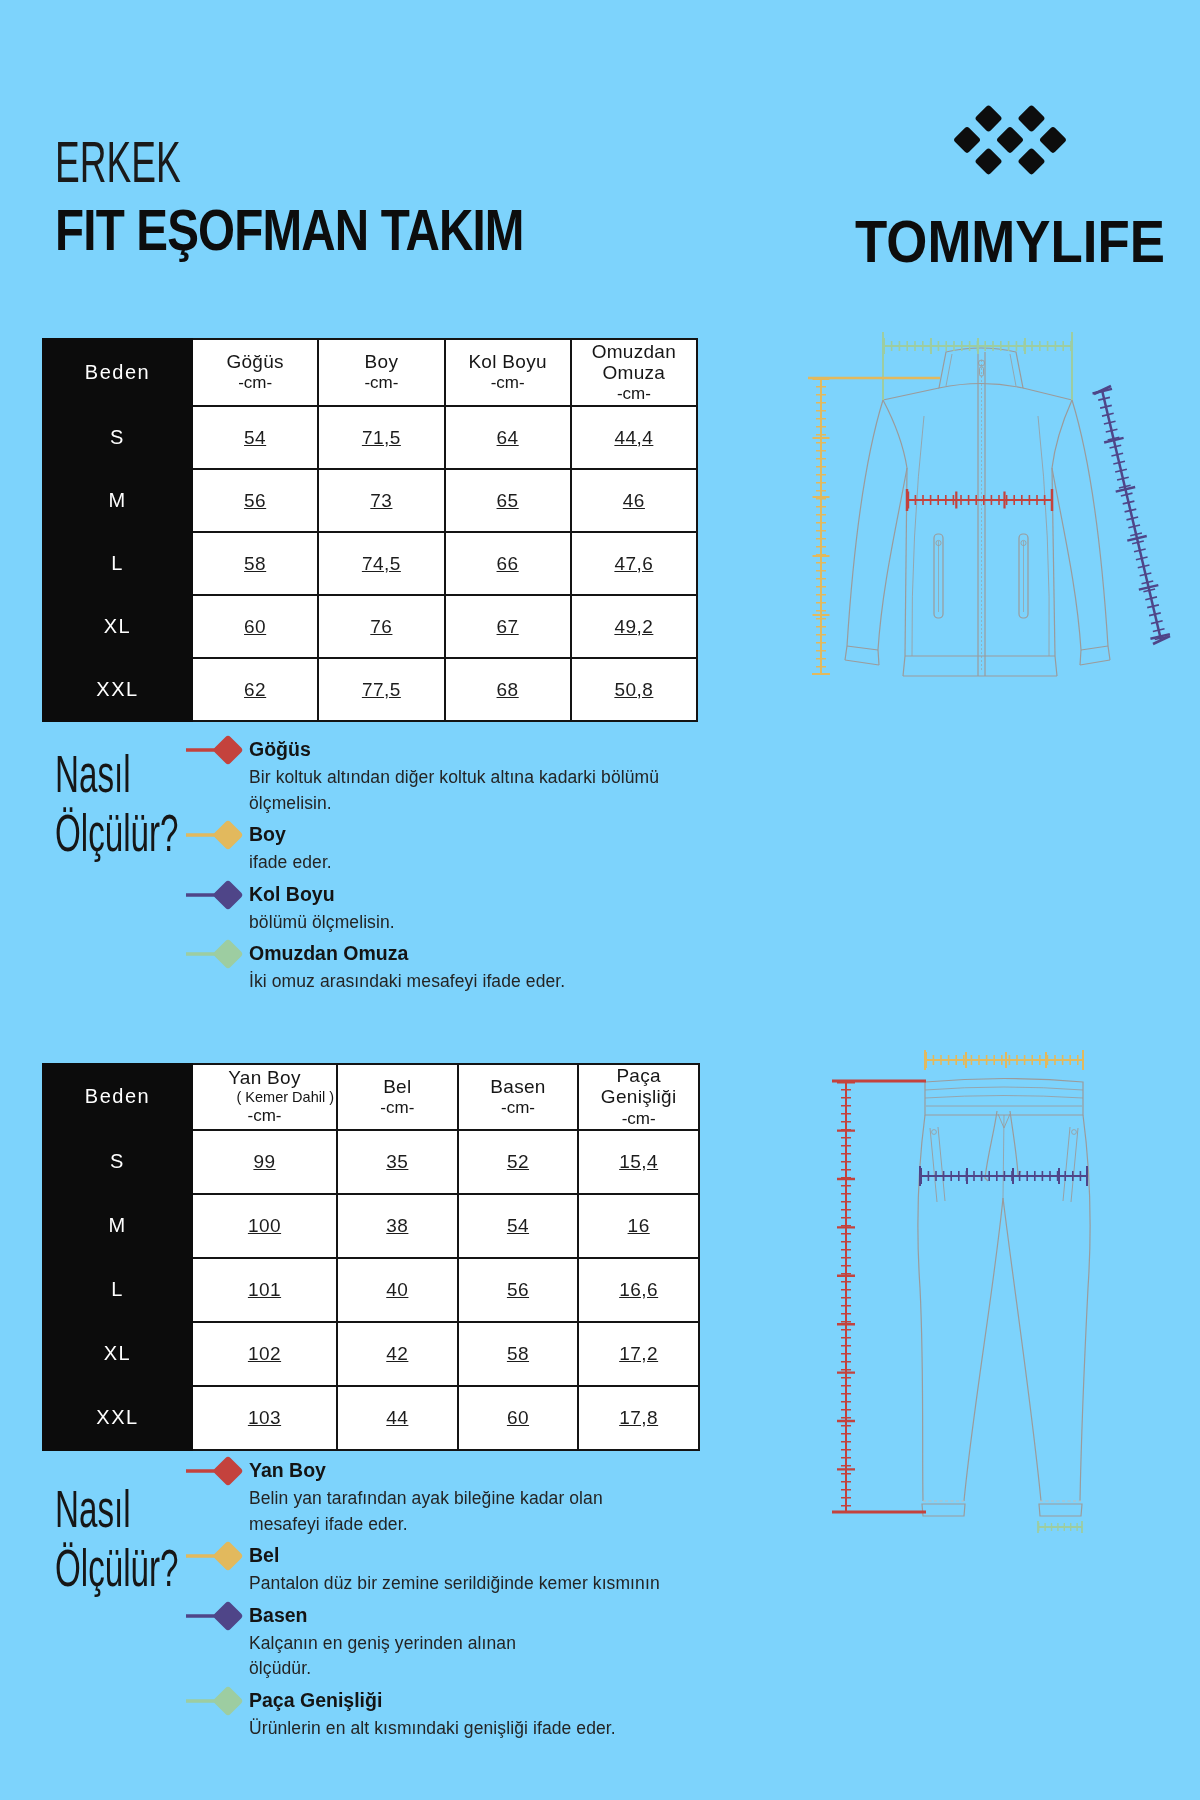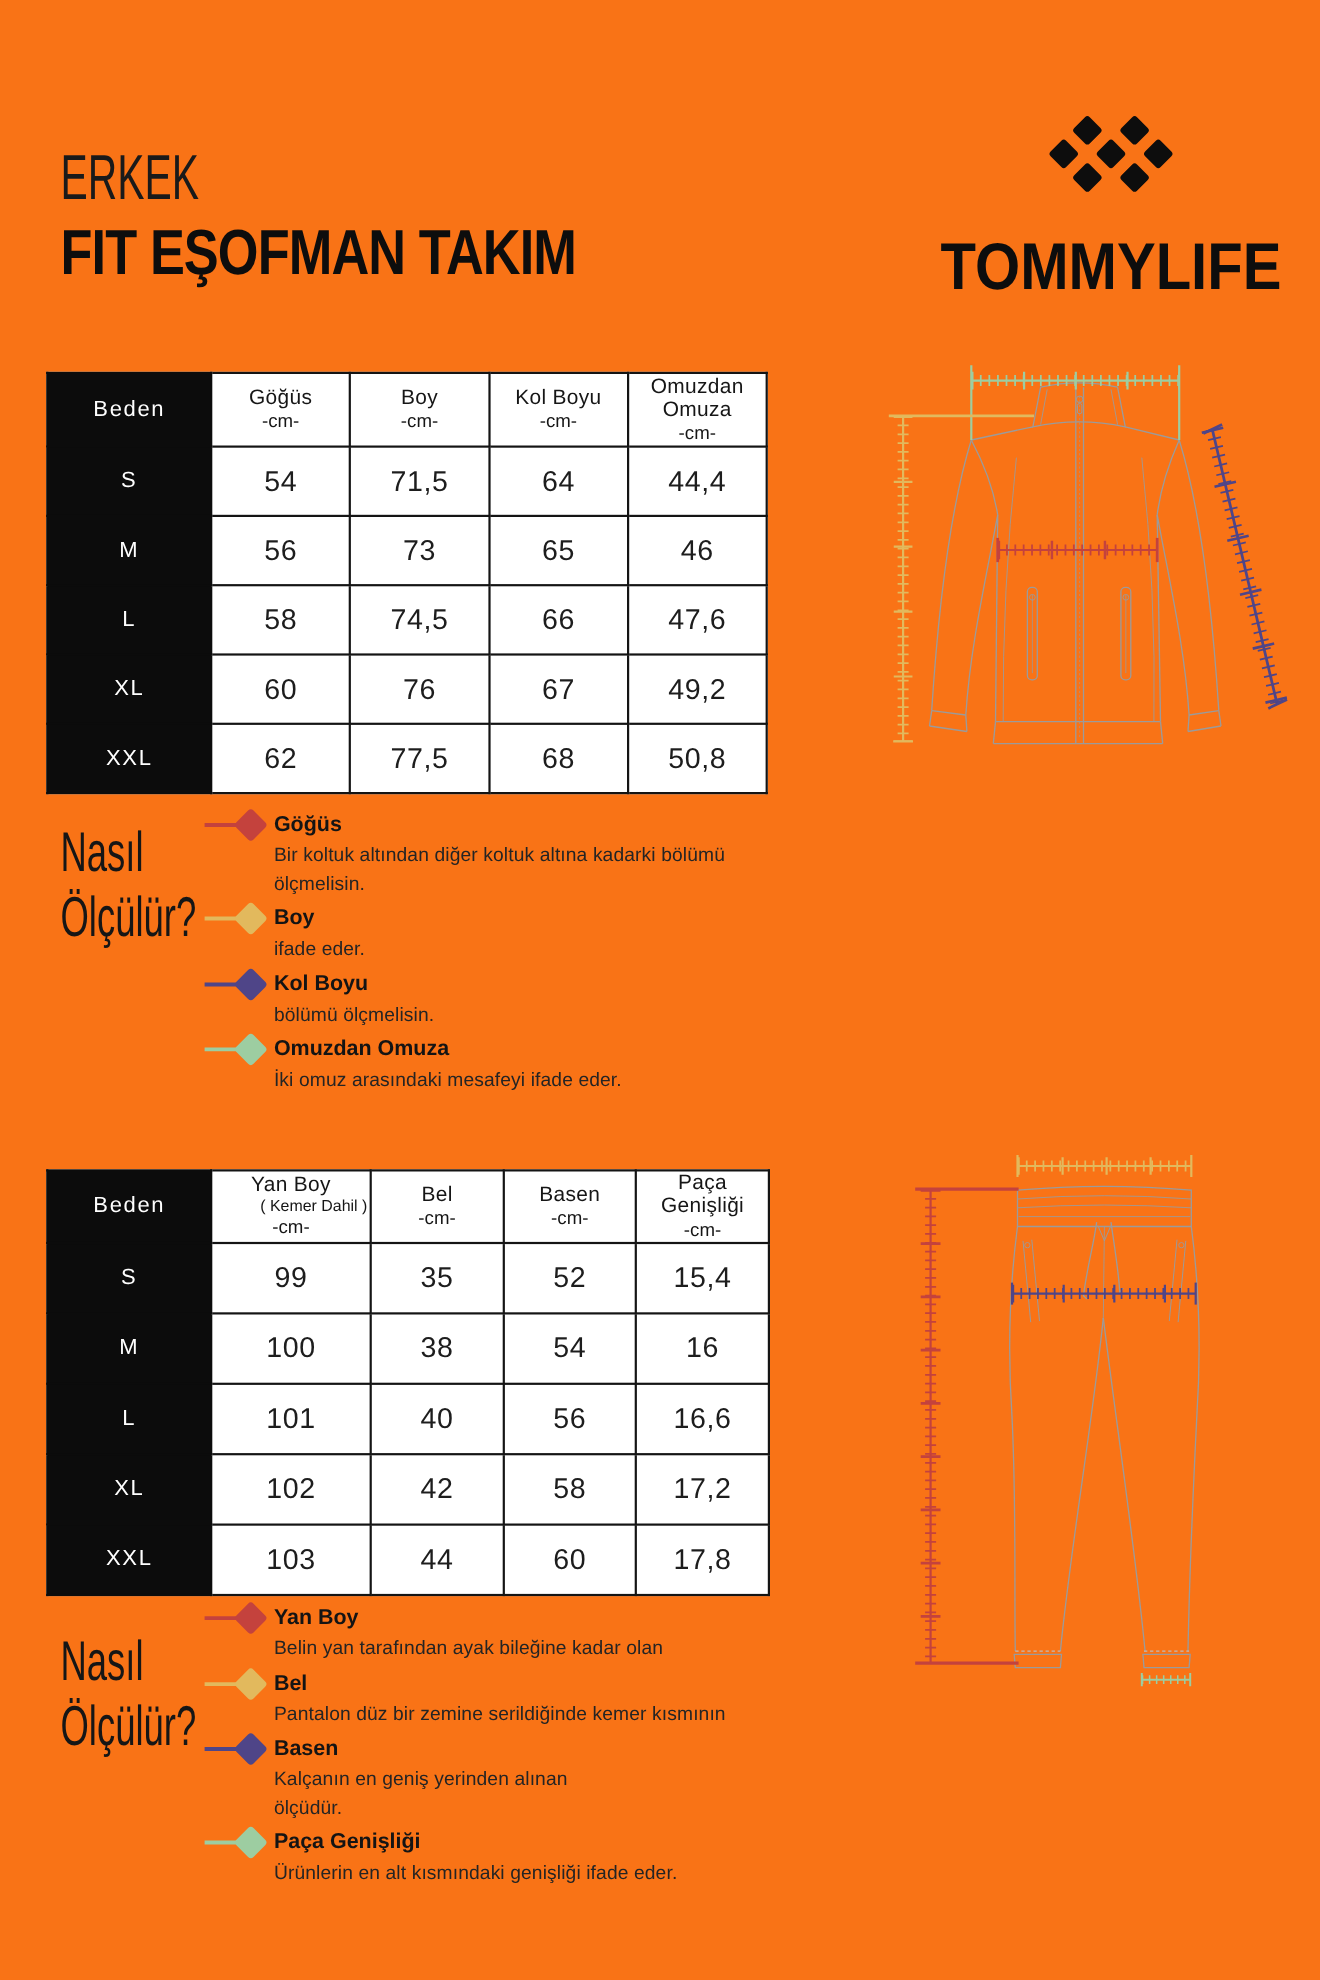--- a/index.html
+++ b/index.html
@@ -1,16 +1,16 @@
 <!DOCTYPE html>
 <html><head>
 <meta charset="utf-8">
 <style>
   html,body{margin:0;padding:0;background:#ffffff;}
-  .page{position:relative;width:1200px;height:1800px;background:#f97316;overflow:hidden;
+  .page{position:relative;width:1200px;height:1800px;background:#7dd3fc;overflow:hidden;
         font-family:"Liberation Sans",sans-serif;color:#141414;}
 
   
   .title-block{position:absolute;left:55px;top:133px;}
   .title-cat{font-size:58px;font-weight:400;line-height:58px;letter-spacing:0px;color:#1a1a1a;
              transform:scaleX(0.64);transform-origin:left top;white-space:nowrap;}
   .title-prod{margin-top:10px;font-size:58px;font-weight:800;line-height:58px;color:#0d0d0d;
              transform:scaleX(0.82);transform-origin:left top;white-space:nowrap;letter-spacing:-1px;}
   .brand{position:absolute;left:815px;top:95px;width:390px;text-align:center;}
   .brand-name{margin-top:18px;font-size:60px;font-weight:800;letter-spacing:0px;color:#0d0d0d;
@@ -23,21 +23,21 @@
   .size-table th,.size-table td{border:2px solid #141414;text-align:center;vertical-align:middle;
              font-weight:400;padding:0 2px;}
   .size-table .size-col{background:#0c0c0c;color:#fff;border-color:#0c0c0c;font-size:20px;letter-spacing:1.5px;}
   #jacket-table thead tr{height:67px;}  #jacket-table tbody tr{height:63px;}
   #pants-table thead tr{height:63px;}   #pants-table tbody tr{height:64px;}
   .size-table th:first-child{width:143px;}
   #pants-table th:nth-child(2){width:139px;}
   .col-title{font-size:19px;line-height:1.12;letter-spacing:0.3px;color:#161616;}
   .col-sub{font-size:14.5px;line-height:1.15;color:#161616;text-align:right;}
   .col-unit{font-size:17px;line-height:1.2;margin-top:1px;color:#161616;}
-  .size-table td{font-size:26px;letter-spacing:0.5px;color:#1d1d1d;}
+  .size-table td{font-size:19px;letter-spacing:0.5px;color:#1d1d1d;text-decoration:underline;}
 
   
   .howto-title{position:absolute;left:55px;font-size:51px;font-weight:400;line-height:59px;color:#161616;
              transform:scaleX(0.65);transform-origin:left top;white-space:nowrap;}
   #howto1{top:745px;} #howto2{top:1480px;}
   .legend{position:absolute;left:185px;width:520px;}
   #legend1{top:737px;} #legend2{top:1458px;}
   .legend-item{position:relative;padding-left:64px;margin-bottom:6px;}
   .legend-icon{position:absolute;left:0;top:-3px;}
   .legend-title{font-size:19.5px;font-weight:700;color:#141414;line-height:25px;}
@@ -384,20 +384,21 @@
   <div class="legend" id="legend2">
       <div class="legend-item">
         <svg class="legend-icon" width="60" height="32" viewBox="0 0 60 32">
           <line x1="1" y1="16" x2="38" y2="16" stroke="#c4423d" stroke-width="3.5"></line>
           <rect x="32" y="5" width="22" height="22" rx="3.5" fill="#c4423d" transform="rotate(45 43 16)"></rect>
         </svg>
         <div class="legend-text">
           <div class="legend-title">Yan Boy</div>
           <div class="legend-desc">
             <div>Belin yan tarafından ayak bileğine kadar olan</div>
+            <div>mesafeyi ifade eder.</div>
           </div>
         </div>
       </div>
       <div class="legend-item">
         <svg class="legend-icon" width="60" height="32" viewBox="0 0 60 32">
           <line x1="1" y1="16" x2="38" y2="16" stroke="#e2b95d" stroke-width="3.5"></line>
           <rect x="32" y="5" width="22" height="22" rx="3.5" fill="#e2b95d" transform="rotate(45 43 16)"></rect>
         </svg>
         <div class="legend-text">
           <div class="legend-title">Bel</div>

